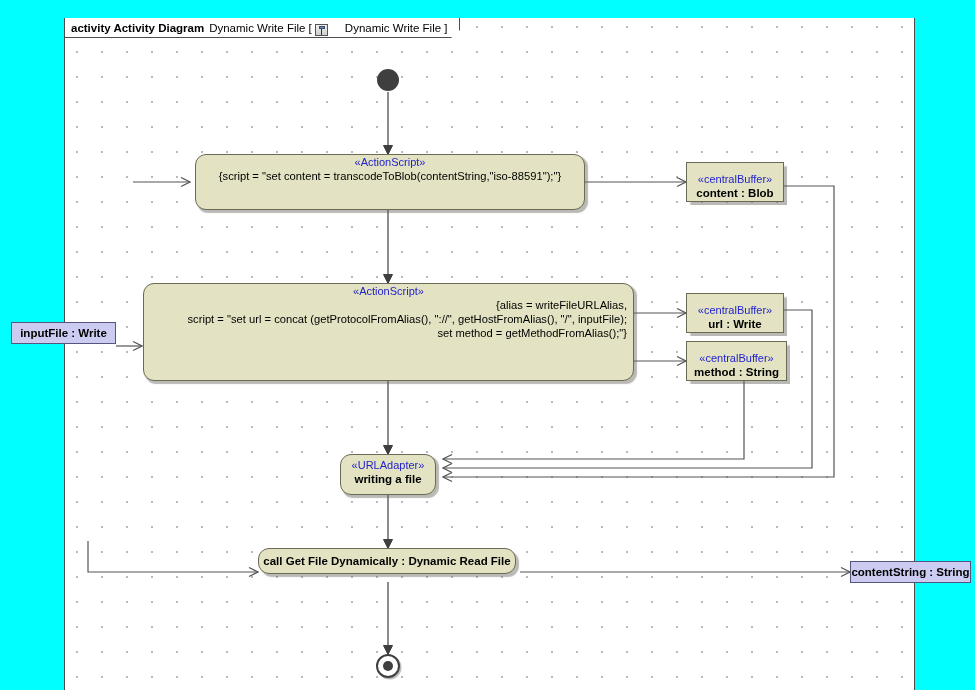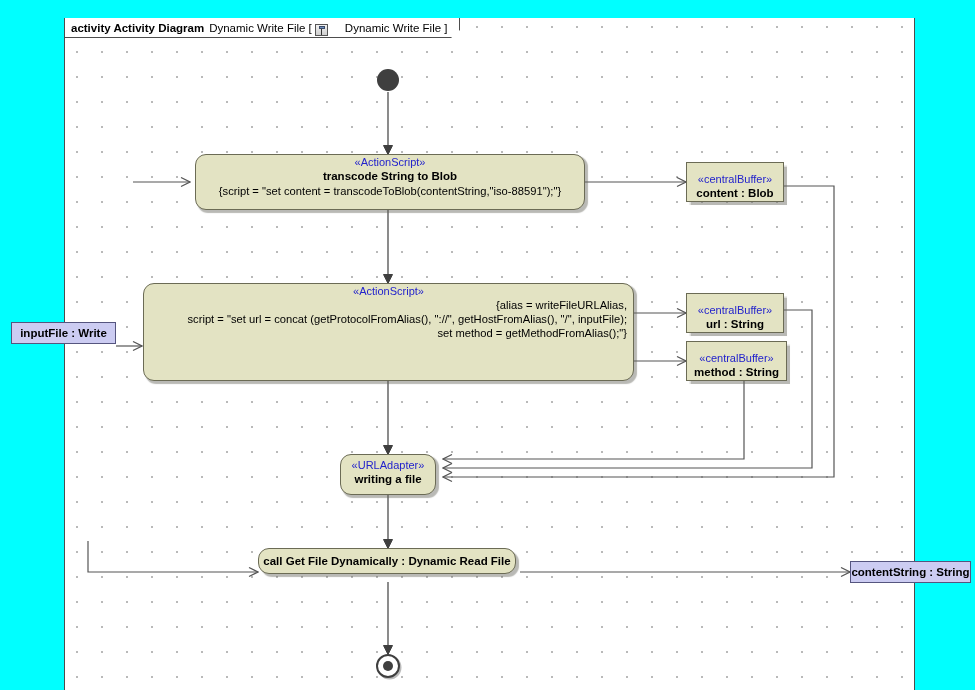--- a/index.html
+++ b/index.html
@@ -181,21 +181,20 @@
       <path d="M88,525 L88,556 L258,556" marker-end="url(#oarrow)"></path>
 
       <path d="M520,556 L850,556" marker-end="url(#oarrow)"></path>
     </g>
   </svg>
 
   <div class="initial" style="left:377px;top:53px;"></div>
 
   <div class="node action" style="left:195px;top:138px;width:390px;height:56px;">
     <div class="stereo">«ActionScript»</div>
-    <div class="nodename">transcode String to Blob</div>
     <div class="body-text body-center">{script = "set content = transcodeToBlob(contentString,"iso-88591");"}</div>
   </div>
 
   <div class="node action" style="left:143px;top:267px;width:491px;height:98px;">
     <div class="stereo">«ActionScript»</div>
     <div class="body-text">{alias = writeFileURLAlias,
 script = "set url = concat (getProtocolFromAlias(), "://", getHostFromAlias(), "/", inputFile);
 set method = getMethodFromAlias();"}</div>
   </div>
 
@@ -208,21 +207,21 @@
     <div class="nodename">writing a file</div>
   </div>
 
   <div class="node buffer" style="left:686px;top:146px;width:98px;height:40px;">
     <div class="stereo">«centralBuffer»</div>
     <div class="nodename">content : Blob</div>
   </div>
 
   <div class="node buffer" style="left:686px;top:277px;width:98px;height:40px;">
     <div class="stereo">«centralBuffer»</div>
-    <div class="nodename">url : String</div>
+    <div class="nodename">url : Write</div>
   </div>
 
   <div class="node buffer" style="left:686px;top:325px;width:101px;height:40px;">
     <div class="stereo">«centralBuffer»</div>
     <div class="nodename">method : String</div>
   </div>
 
 
   <div class="node pin" style="left:11px;top:306px;width:105px;height:22px;">
     <span>inputFile : Write</span>

